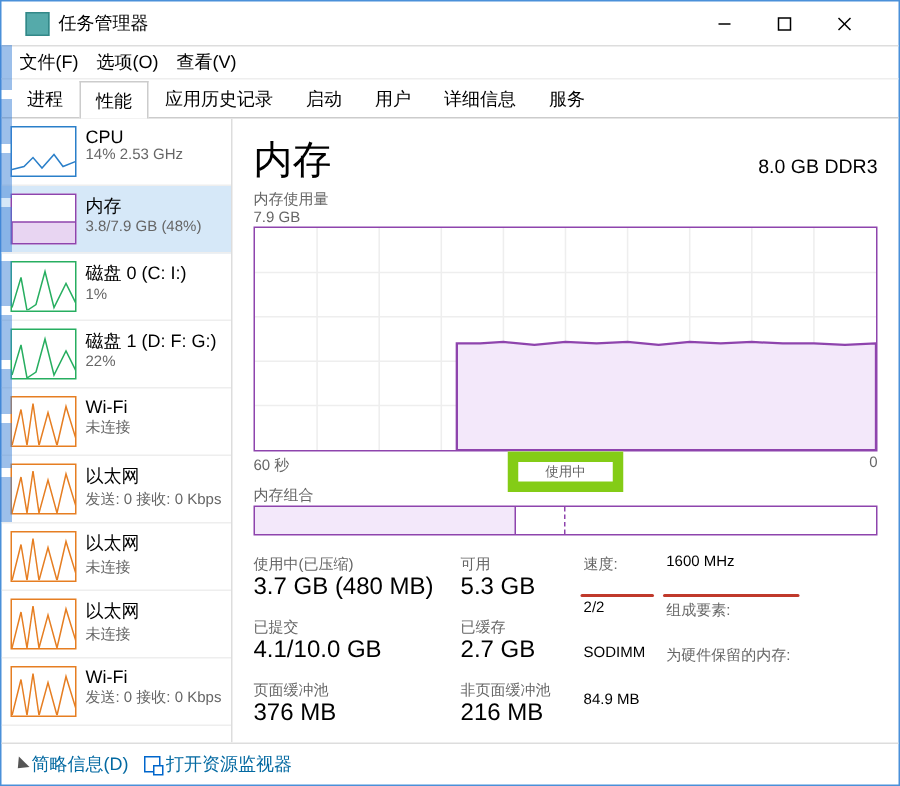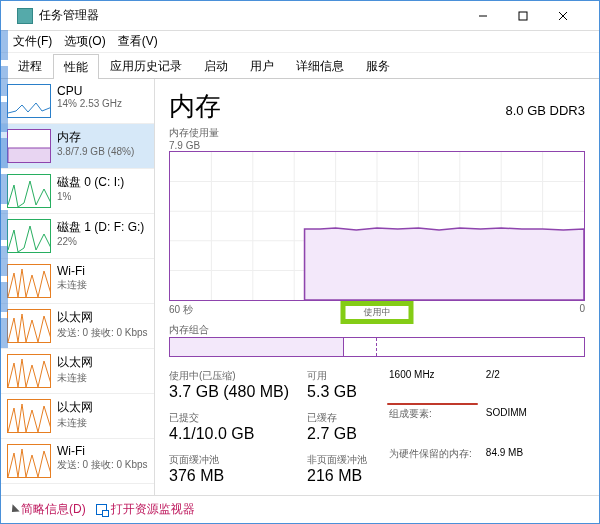--- a/index.html
+++ b/index.html
@@ -28,36 +28,36 @@
 .side-text .name { font-size: 12px; }
 .side-text .sub { font-size: 10px; color: #666; }
 .main { flex: 1; padding: 10px 14px; display: flex; flex-direction: column; overflow: hidden; }
 .main-head { display: flex; justify-content: space-between; align-items: baseline; margin-bottom: 2px; }
 .main-head h1 { font-size: 26px; font-weight: 400; }
 .main-head .spec { font-size: 13px; }
 .chart-label-row { display: flex; justify-content: space-between; font-size: 10px; color: #666; flex-direction: column; }
 .big-chart { height: 150px; border: 1px solid #8e44ad; position: relative; background: #fff; }
 .big-chart svg { width:100%; height:100%; display:block; }
 .time-row { display: flex; justify-content: space-between; font-size: 10px; color: #666; margin-top: 2px; position: relative; }
-.time-row .mid { position: absolute; left: 50%; transform: translateX(-50%); border: 5px solid #84cc16; padding: 0 18px; background: #fff; font-size: 9px; top: -2px; }
+.time-row .mid { position: absolute; left: 50%; transform: translateX(-50%); border: 7px solid #84cc16; padding: 0 18px; background: #fff; font-size: 9px; top: -2px; }
 .comp-label { font-size: 10px; color: #666; margin-top: 6px; }
 .comp-chart { height: 30px; border: 1px solid #8e44ad; position: relative; }
 .comp-chart .seg1 { position: absolute; left: 0; top: 0; bottom: 0; width: 42%; background: #f3e8fa; border-right: 1px solid #8e44ad; }
 .comp-chart .seg2 { position: absolute; left: 42%; top: 0; bottom: 0; width: 8%; border-right: 1px dashed #8e44ad; }
 .stats { display: flex; margin-top: 12px; gap: 22px; }
 .stats-left { display: grid; grid-template-columns: auto auto; gap: 10px 18px; }
 .stats-left .block .lbl { font-size: 10px; color: #666; }
 .stats-left .block .val { font-size: 16px; }
 .stats-right { display: grid; grid-template-columns: auto auto; gap: 3px 14px; font-size: 10px; }
 .stats-right .k { color: #666; }
 .underline { position: relative; }
 .underline::after { content: ""; position: absolute; left: -2px; right: -6px; bottom: -1px; height: 2px; background: #c0392b; border-radius: 1px; }
 .footer { height: 28px; border-top: 1px solid #ddd; display: flex; align-items: center; padding: 0 10px; gap: 10px; }
 .footer .chev { display: inline-block; width: 0; height: 0; border-top: 5px solid transparent; border-bottom: 5px solid transparent; border-right: 6px solid #555; transform: rotate(-45deg); }
-.footer .link { color: #be185d; cursor: pointer; display: flex; align-items: center; gap: 4px; }
+.footer .link { color: #0369a1; cursor: pointer; display: flex; align-items: center; gap: 4px; }
 .rm-icon { display: inline-block; width: 11px; height: 11px; border: 1px solid #0066cc; position: relative; }
 .rm-icon::after { content: ""; position: absolute; width: 5px; height: 5px; border: 1px solid #0066cc; right: -3px; bottom: -3px; background: #fff; }
 .left-noise { position: absolute; left: 0; top: 30px; bottom: 0; width: 8px; z-index: 5; pointer-events: none; }
 .left-noise div { height: 30px; margin-bottom: 6px; background: #3a7fd5; opacity: .5; }
 </style>
 </head>
 <body>
 
 <div class="left-noise">
   <div></div>
@@ -258,20 +258,21 @@
           <div class="block">
               <div class="lbl">页面缓冲池</div>
               <div class="val">376 MB</div>
             </div>
           <div class="block">
               <div class="lbl">非页面缓冲池</div>
               <div class="val">216 MB</div>
             </div>
         </div>
         <div class="stats-right">
+          <div class="k underline">速度:</div>
             <div class="underline">1600 MHz</div>
             <div>2/2</div>
           <div class="k">组成要素:</div>
             <div>SODIMM</div>
           <div class="k">为硬件保留的内存:</div>
             <div>84.9 MB</div>
         </div>
       </div>
     </div>
   </div>

